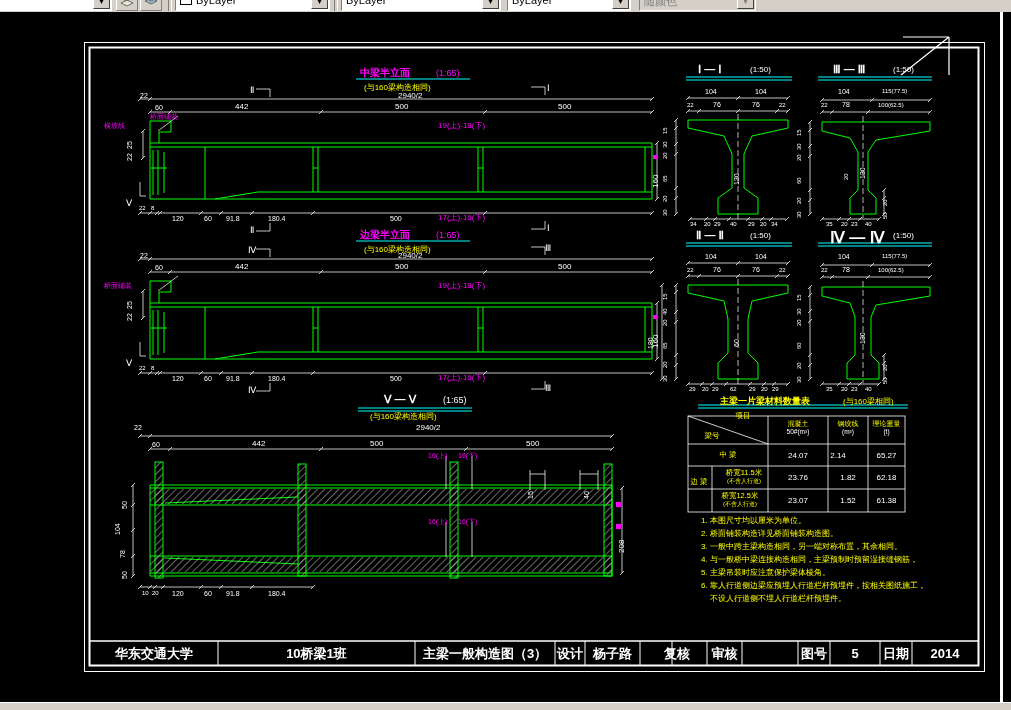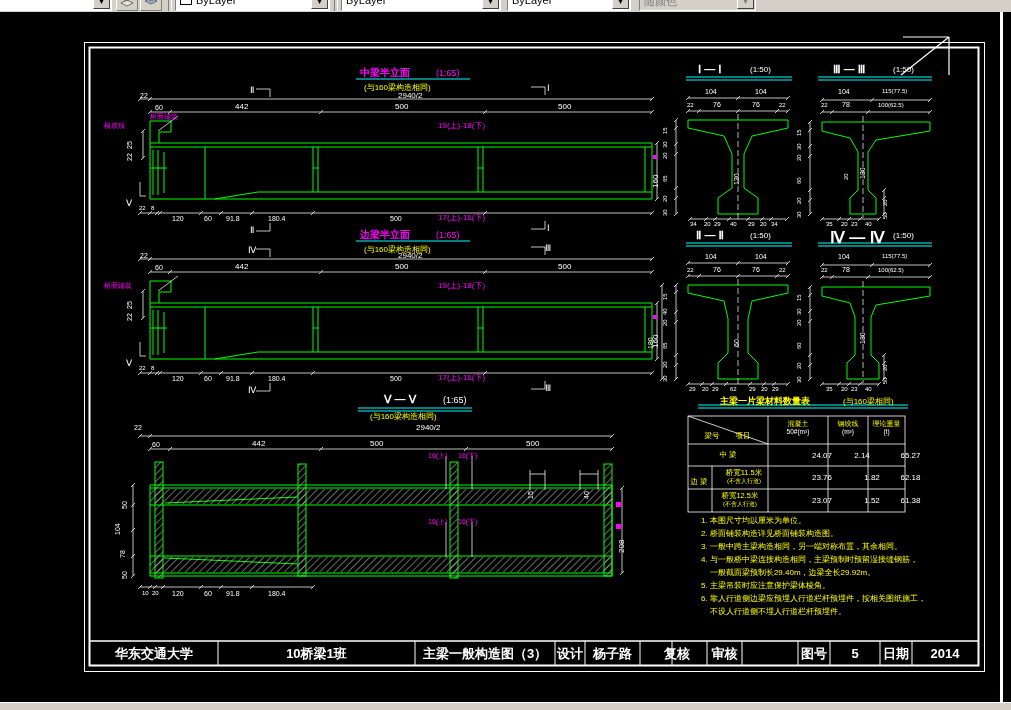--- a/index.html
+++ b/index.html
@@ -17,21 +17,21 @@
   #statusbar{position:absolute;left:0;top:702px;width:1011px;height:8px;background:#d4d0c8;border-top:1px solid #fff;z-index:30;}
   #right-edge{position:absolute;left:1000px;top:12px;width:3px;height:690px;background:#fff;z-index:5;}
   
   #drawing{position:absolute;left:0;top:0;z-index:1;}
   #labels{position:absolute;left:0;top:0;width:1011px;height:710px;z-index:2;pointer-events:none;}
   .lbl{position:absolute;font-size:8px;line-height:1;white-space:pre;font-family:"Liberation Sans",sans-serif;}
   .w{color:#fff}.m{color:#ff00ff}.y{color:#ffff00}
   .rot{transform:rotate(-90deg);transform-origin:0 100%;}
   
   .tcell{position:absolute;text-align:center;z-index:3;line-height:1.15;}
-  .tval{color:#fff;font-size:8px;margin-left:24px;}
+  .tval{color:#fff;font-size:8px;}
   .tlab{color:#ffff00;font-size:7.5px;}
   .thead{color:#ffff00;font-size:7px;}
   .thead .l2{display:block;color:#fff;font-size:6.5px;}
   .tsub .l2{display:block;font-size:6px;}
   
   #notes{position:absolute;left:701px;top:514px;width:265px;z-index:3;color:#ffff00;font-size:8px;line-height:13px;}
   #notes div{white-space:pre;}
   
   .tb{position:absolute;top:643px;height:22px;line-height:22px;text-align:center;color:#fff;font-weight:bold;font-size:13px;z-index:3;white-space:nowrap;overflow:hidden;}
 </style>
@@ -314,21 +314,21 @@
       <span class="lbl w rot" style="left: 888px; top: 365px; font-size: 6px;">20</span>
       <span class="lbl w rot" style="left: 888px; top: 378px; font-size: 6px;">50</span>
       <span class="lbl w" style="left: 826px; top: 386px; font-size: 6px;">35</span>
       <span class="lbl w" style="left: 841px; top: 386px; font-size: 6px;">20</span>
       <span class="lbl w" style="left: 851px; top: 386px; font-size: 6px;">23</span>
       <span class="lbl w" style="left: 865px; top: 386px; font-size: 6px;">40</span>
       <span class="lbl y" style="left: 720px; top: 397px; font-size: 9px; font-weight: bold;">主梁一片梁材料数量表</span>
       <span class="lbl y" style="left: 843px; top: 398px; font-size: 8px;">(与160梁相同)</span>
     </div>
 
-  <div class="tcell tlab" style="left:722px;top:432px;width:42px">项目</div>
+  <div class="tcell tlab" style="left:722px;top:412px;width:42px">项目</div>
   <div class="tcell tlab" style="left:692px;top:432px;width:40px">梁号</div>
   <div class="tcell thead" style="left:768px;top:420px;width:60px"><span>混凝土</span><span class="l2">50#(m³)</span></div>
   <div class="tcell thead" style="left:828px;top:420px;width:40px"><span>钢绞线</span><span class="l2">(m³)</span></div>
   <div class="tcell thead" style="left:868px;top:420px;width:37px"><span>理论重量</span><span class="l2">(t)</span></div>
   <div class="tcell tlab" style="left:688px;top:451px;width:80px">中  梁</div>
   <div class="tcell tval" style="left:768px;top:451px;width:60px">24.07</div>
   <div class="tcell tval" style="left:828px;top:451px;width:20px">2.14</div>
   <div class="tcell tval" style="left:868px;top:451px;width:37px">65.27</div>
   <div class="tcell tlab" style="left:687px;top:478px;width:24px">边 梁</div>
   <div class="tcell tlab tsub" style="left:712px;top:469px;width:64px"><span>桥宽11.5米</span><span class="l2">(不含人行道)</span></div>
@@ -338,21 +338,20 @@
   <div class="tcell tlab tsub" style="left:712px;top:492px;width:56px"><span>桥宽12.5米</span><span class="l2">(不含人行道)</span></div>
   <div class="tcell tval" style="left:768px;top:496px;width:60px">23.07</div>
   <div class="tcell tval" style="left:828px;top:496px;width:40px">1.52</div>
   <div class="tcell tval" style="left:868px;top:496px;width:37px">61.38</div>
 
   <div id="notes">
     <div>1. 本图尺寸均以厘米为单位。</div>
     <div>2. 桥面铺装构造详见桥面铺装构造图。</div>
     <div>3. 一般中跨主梁构造相同，另一端对称布置，其余相同。</div>
     <div>4. 与一般桥中梁连接构造相同，主梁预制时预留湿接缝钢筋，</div>
-    <div>    一般截面梁预制长29.40m，边梁全长29.92m。</div>
     <div>5. 主梁吊装时应注意保护梁体棱角。</div>
     <div>6. 靠人行道侧边梁应预埋人行道栏杆预埋件，按相关图纸施工，</div>
     <div>    不设人行道侧不埋人行道栏杆预埋件。</div>
   </div>
 
   <div class="tb" style="left:90px;width:128px">华东交通大学</div>
   <div class="tb" style="left:218px;width:197px">10桥梁1班</div>
   <div class="tb" style="left:415px;width:140px">主梁一般构造图（3）</div>
   <div class="tb" style="left:555px;width:30px">设计</div>
   <div class="tb" style="left:585px;width:55px">杨子路</div>

